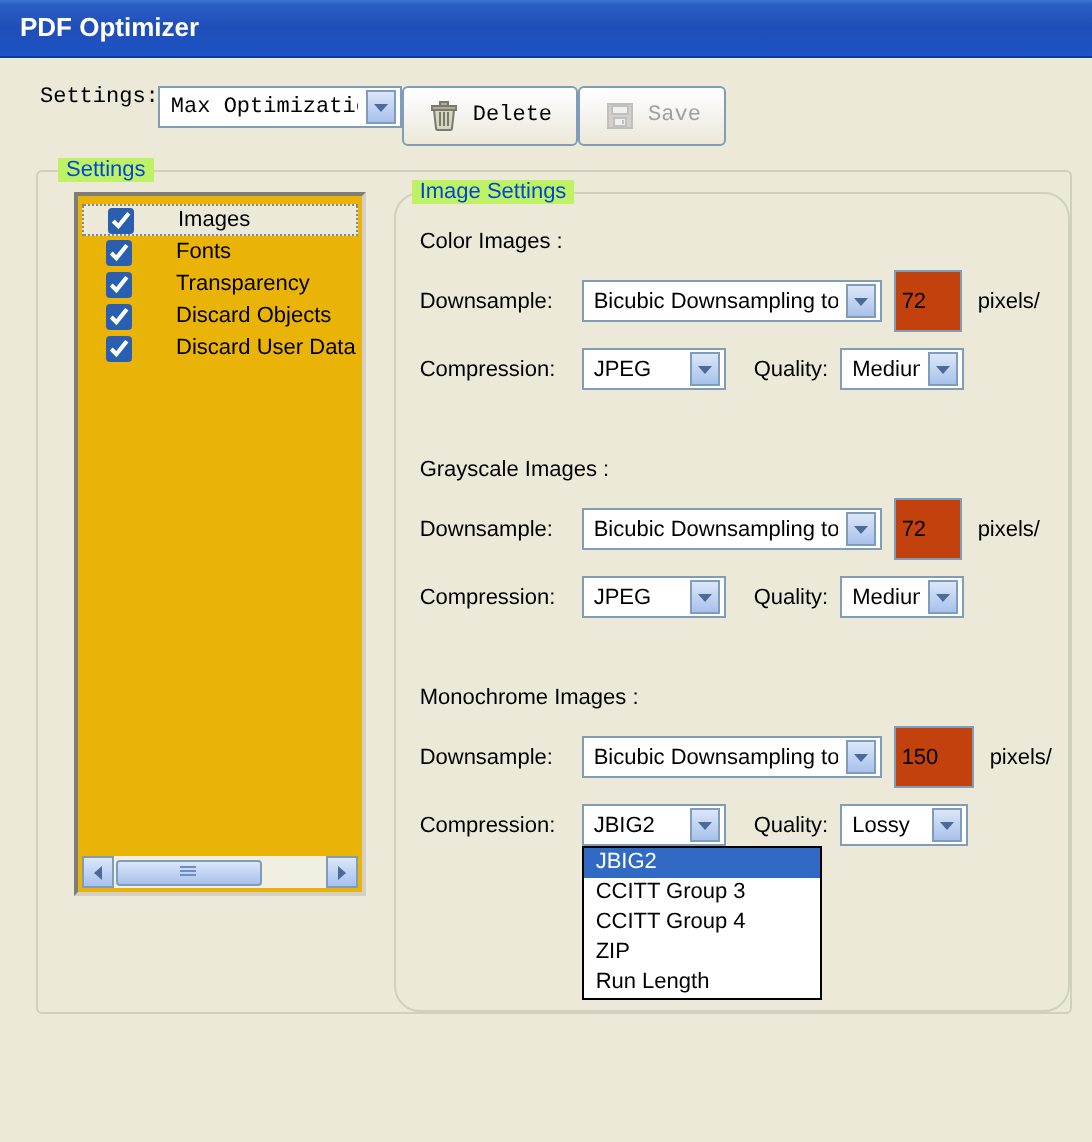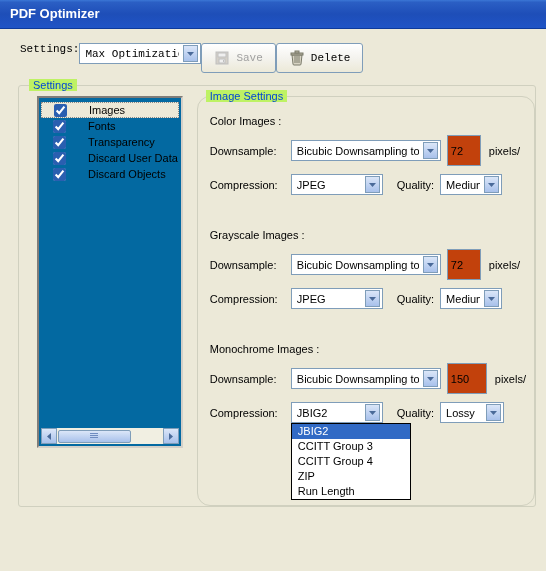--- a/index.html
+++ b/index.html
@@ -85,21 +85,21 @@
   }
   .versionrow .spacer { flex: 1; }
   .body2col {
     display: flex;
     gap: 14px;
     padding: 0 0 0 18px;
   }
   .catpanel {
     width: 188px;
     height: 352px;
-    background: #0369a1;
+    background: #eab308;
     border: 2px inset #d4d0c8;
     padding: 4px 2px 2px 2px;
     display: flex;
     flex-direction: column;
   }
   .catlist { flex: 1; }
   .catrow {
     display: flex;
     align-items: center;
     height: 16px;
@@ -139,21 +139,21 @@
   }
   .section-h { color: #000; margin: 4px 0 8px 0; }
   .row {
     display: flex;
     align-items: center;
     gap: 6px;
     margin-bottom: 8px;
   }
   .row .rlabel { width: 75px; }
   .dd-wide { width: 150px; }
-  .dd-med { width: 92px; }
+  .dd-med { width: 72px; }
   .numinput {
     width: 34px; height: 31px;
     border: 1px solid #7f9db9; background: #c2410c;
     padding: 0 3px; font-size: 11px; text-align: left;
   }
   .numinput.wide { width: 40px; }
   .after { margin-left: 2px; }
   .qlabel { margin-left: 8px; }
   .gap-sect { height: 22px; }
   .dropdown-list {
@@ -180,41 +180,41 @@
 
   <div class="toprow">
     <span class="label">Settings:</span>
     <span class="dropdown" style="width:122px">
       <span class="dropdown-val">Max Optimization5</span>
       <span class="dropdown-btn">
           <svg viewBox="0 0 7 4">
             <path d="M0 0 L3.5 4 L7 0 Z" fill="#4a6a99"></path>
           </svg>
         </span>
-    </span>
-    <span class="btn disabled">
-      <svg class="btn-ic" viewBox="0 0 16 16">
-        <rect x="2" y="2" width="12" height="12" fill="#d4d0c8" stroke="#bfbfbf"></rect>
-        <rect x="4" y="3" width="8" height="4" fill="#efefef" stroke="#bfbfbf"></rect>
-        <rect x="5" y="9" width="6" height="4" fill="#efefef" stroke="#bfbfbf"></rect>
-        <rect x="9" y="10" width="1" height="2" fill="#bfbfbf"></rect>
-      </svg>
-      <span>Save</span>
     </span>
     <span class="btn">
       <svg class="btn-ic" viewBox="0 0 16 16">
         <path d="M3 5 h10 l-1 9 a1 1 0 0 1 -1 1 h-6 a1 1 0 0 1 -1 -1 Z" fill="#d8d4c4" stroke="#7a7a6a"></path>
         <rect x="2" y="3" width="12" height="2" fill="#b0ac9a" stroke="#7a7a6a"></rect>
         <rect x="6" y="1" width="4" height="2" fill="#b0ac9a" stroke="#7a7a6a"></rect>
         <line x1="6" y1="6" x2="6" y2="13" stroke="#7a7a6a"></line>
           <line x1="8" y1="6" x2="8" y2="13" stroke="#7a7a6a"></line>
           <line x1="10" y1="6" x2="10" y2="13" stroke="#7a7a6a"></line>
       </svg>
       <span>Delete</span>
     </span>
+    <span class="btn disabled">
+      <svg class="btn-ic" viewBox="0 0 16 16">
+        <rect x="2" y="2" width="12" height="12" fill="#d4d0c8" stroke="#bfbfbf"></rect>
+        <rect x="4" y="3" width="8" height="4" fill="#efefef" stroke="#bfbfbf"></rect>
+        <rect x="5" y="9" width="6" height="4" fill="#efefef" stroke="#bfbfbf"></rect>
+        <rect x="9" y="10" width="1" height="2" fill="#bfbfbf"></rect>
+      </svg>
+      <span>Save</span>
+    </span>
   </div>
 
   <div class="fieldset">
     <div class="fieldset-legend">Settings</div>
 
 
     <div class="body2col">
 
       <div class="catpanel">
         <div class="catlist" id="catlist">
@@ -225,25 +225,25 @@
             <div class="catrow">
               <input type="checkbox" checked="" style="">
               <span class="catlabel">Fonts</span>
             </div>
             <div class="catrow">
               <input type="checkbox" checked="" style="">
               <span class="catlabel">Transparency</span>
             </div>
             <div class="catrow">
               <input type="checkbox" checked="" style="">
+              <span class="catlabel">Discard Objects</span>
+            </div>
+            <div class="catrow">
+              <input type="checkbox" checked="" style="">
               <span class="catlabel">Discard User Data</span>
-            </div>
-            <div class="catrow">
-              <input type="checkbox" checked="" style="">
-              <span class="catlabel">Discard Objects</span>
             </div>
           </div>
         <div class="scrollh">
           <div class="sbtn">
               <svg viewBox="0 0 4 7">
                 <path d="M4 0 L0 3.5 L4 7 Z" fill="#4a6a99"></path>
               </svg>
             </div>
           <div class="strack">
               <div class="sthumb">

